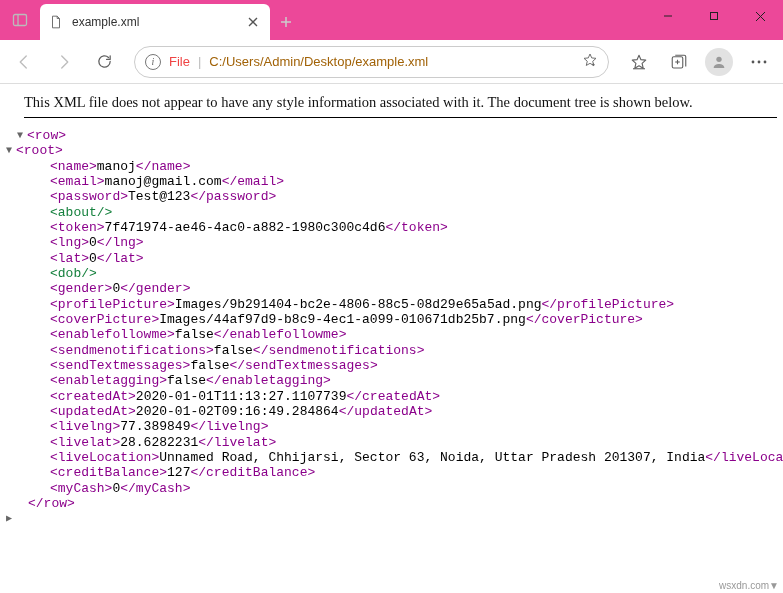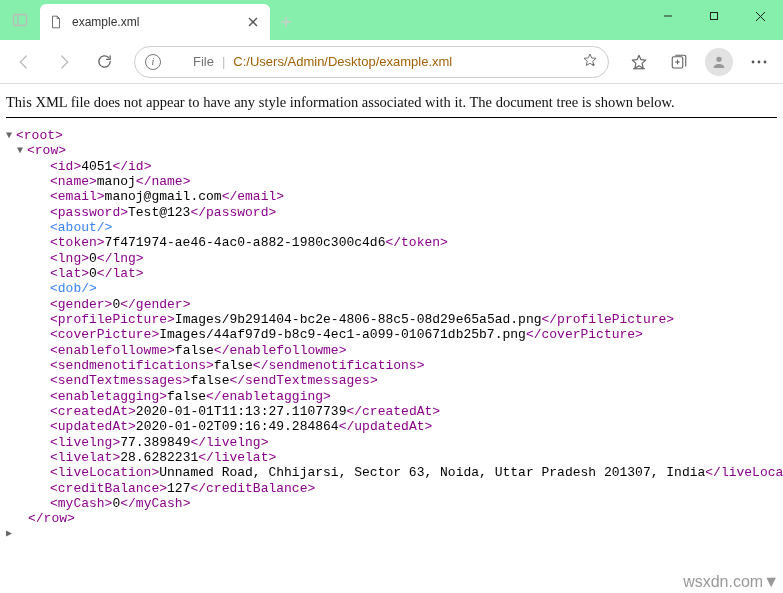--- a/index.html
+++ b/index.html
@@ -7,21 +7,21 @@
     margin: 0;
     font-family: "Segoe UI", Arial, sans-serif;
     font-size: 13px;
     background: #fff;
     width: 783px;
     height: 593px;
     overflow: hidden;
     position: relative;
   }
   .titlebar {
-    background: #86efac;
+    background: #ec4899;
     height: 40px;
     display: flex;
     align-items: flex-start;
     color: #fff;
     position: relative;
   }
   .tab-mgr {
     width: 40px;
     height: 40px;
     display: flex;
@@ -104,21 +104,21 @@
   .addressbar .info-icon {
     width: 16px; height: 16px;
     border: 1.3px solid #777;
     border-radius: 50%;
     display: flex; align-items: center; justify-content: center;
     font-size: 10px; color: #666;
     margin-right: 8px;
     font-family: Georgia, serif;
     font-style: italic;
   }
-  .addressbar .proto { color: #737373; margin-left: 24px; }
+  .addressbar .proto { color: #ef4444; }
   .addressbar .sep { color: #bbb; margin: 0 8px; }
   .addressbar .url { color: #a16207; }
   .addressbar .star {
     margin-left: auto;
     color: #666;
   }
   .profile {
     width: 28px; height: 28px;
     border-radius: 50%;
     background: #e2e2e2;
@@ -128,47 +128,48 @@
   .content {
     padding: 8px 6px 0 6px;
     font-family: Georgia, "Times New Roman", serif;
     font-size: 14.5px;
     color: #111;
   }
   .notice {
     padding: 2px 0 6px 0;
     border-bottom: 1.5px solid #000;
     margin-bottom: 10px;
+    margin-left: 18px;
   }
   .xml {
     font-family: "Consolas", "Courier New", monospace;
     font-size: 13px;
     line-height: 1.18;
     color: #000;
     white-space: nowrap;
   }
   .xml .line { display: block; }
   .xml .arrow {
     display: inline-block;
     width: 10px;
     color: #666;
     font-size: 10px;
     vertical-align: middle;
   }
   .xml .tag { color: #8b008b; }
-  .xml .empty { color: #3b82f6; margin-top: 24px; }
+  .xml .empty { color: #15803d; margin-top: 24px; }
   .xml .val { color: #000; }
   .ind1 { padding-left: 22px; }
   .ind2 { padding-left: 44px; }
   .watermark {
     position: absolute;
     right: 4px;
     bottom: 2px;
     font-family: Verdana, sans-serif;
-    font-size: 16px;
+    font-size: 10px;
     color: #999;
     background: #fff;
   }
 </style>
 </head>
 <body>
 
 <div class="titlebar">
   <div class="tab-mgr">
     <svg width="16" height="16" viewBox="0 0 16 16" fill="none">
@@ -274,23 +275,22 @@
         <circle cx="8" cy="2" r="1.4" fill="#555"></circle>
         <circle cx="14" cy="2" r="1.4" fill="#555"></circle>
       </svg>
   </div>
 </div>
 
 <div class="content">
   <div class="notice">This XML file does not appear to have any style information associated with it. The document tree is shown below.</div>
 
   <div class="xml" id="xml-tree">
+      <span class="line"><span class="arrow" style="margin-left:11px">▼</span><span class="tag">&lt;row&gt;</span></span>
       <span class="line"><span class="arrow">▼</span><span class="tag">&lt;root&gt;</span></span>
-      <span class="line"><span class="arrow" style="margin-left:11px">▼</span><span class="tag">&lt;row&gt;</span></span>
-      <span class="line ind2"><span class="tag">&lt;id&gt;</span><span class="val">4051</span><span class="tag">&lt;/id&gt;</span></span>
       <span class="line ind2"><span class="tag">&lt;name&gt;</span><span class="val">manoj</span><span class="tag">&lt;/name&gt;</span></span>
       <span class="line ind2"><span class="tag">&lt;email&gt;</span><span class="val">manoj@gmail.com</span><span class="tag">&lt;/email&gt;</span></span>
       <span class="line ind2"><span class="tag">&lt;password&gt;</span><span class="val">Test@123</span><span class="tag">&lt;/password&gt;</span></span>
       <span class="line ind2"><span class="empty">&lt;about/&gt;</span></span>
       <span class="line ind2"><span class="tag">&lt;token&gt;</span><span class="val">7f471974-ae46-4ac0-a882-1980c300c4d6</span><span class="tag">&lt;/token&gt;</span></span>
       <span class="line ind2"><span class="tag">&lt;lng&gt;</span><span class="val">0</span><span class="tag">&lt;/lng&gt;</span></span>
       <span class="line ind2"><span class="tag">&lt;lat&gt;</span><span class="val">0</span><span class="tag">&lt;/lat&gt;</span></span>
       <span class="line ind2"><span class="empty">&lt;dob/&gt;</span></span>
       <span class="line ind2"><span class="tag">&lt;gender&gt;</span><span class="val">0</span><span class="tag">&lt;/gender&gt;</span></span>
       <span class="line ind2"><span class="tag">&lt;profilePicture&gt;</span><span class="val">Images/9b291404-bc2e-4806-88c5-08d29e65a5ad.png</span><span class="tag">&lt;/profilePicture&gt;</span></span>

